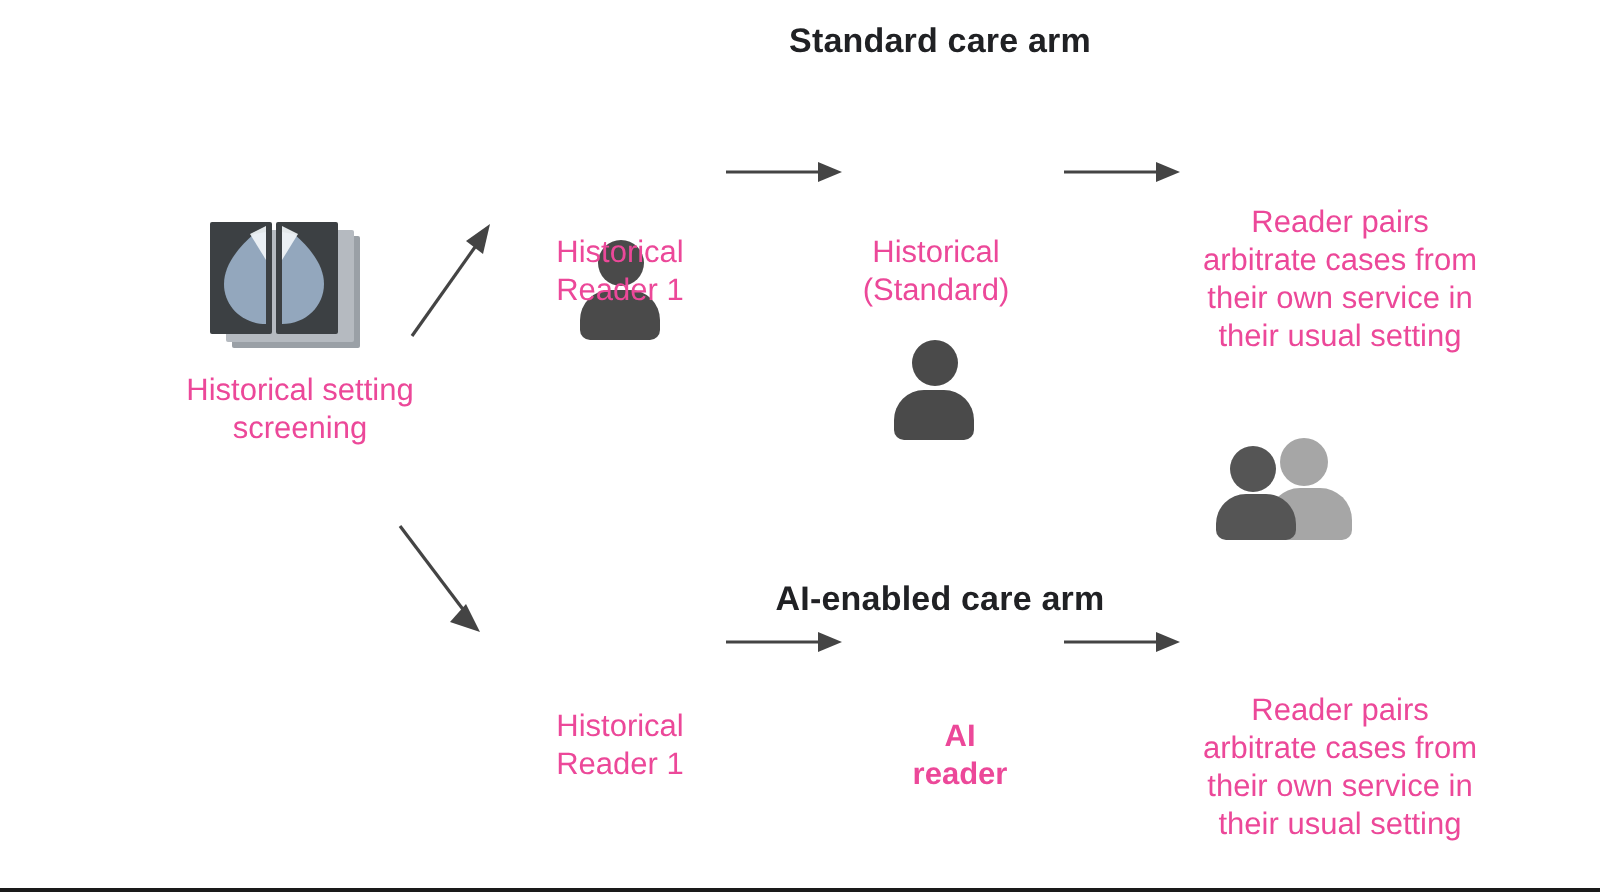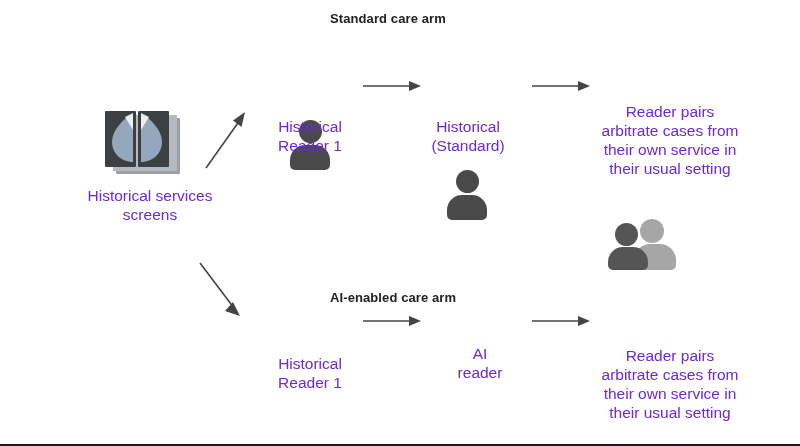--- a/index.html
+++ b/index.html
@@ -17,30 +17,30 @@
     position: relative;
     width: 800px;
     height: 446px;
     background: #ffffff;
     box-sizing: border-box;
     border-bottom: 2px solid #1a1a1a;
   }
   .abs { position: absolute; }
 
   .arm-title {
-    font-size: 13px;
+    font-size: 17px;
     font-weight: bold;
     color: #202124;
-    text-align: left;
+    text-align: center;
     letter-spacing: 0.1px;
     white-space: nowrap;
   }
   .caption {
     font-size: 15.5px;
-    color: #6d28d9;
+    color: #ec4899;
     text-align: center;
     line-height: 19px;
   }
   .caption div { white-space: nowrap; }
 
   
   .person {
     position: relative;
   }
   .person .head {
@@ -108,22 +108,22 @@
       <path d="M33 8 L33 54 C21 54 12 45 12 34 C12 24 20 15 27 9 Z" fill="#93a7bd"></path>
       <path d="M33 5 L33 22 L25 9 Z" fill="#f1f5f9" opacity="0.92"></path>
 
       <rect x="38" y="3" width="31" height="56" rx="1" fill="#3c4043"></rect>
       <path d="M41 8 L41 54 C53 54 62 45 62 34 C62 24 54 15 47 9 Z" fill="#93a7bd"></path>
       <path d="M41 5 L41 22 L49 9 Z" fill="#f1f5f9" opacity="0.92"></path>
     </svg>
   </div>
 
   <div class="abs caption" style="left:48px; top:186px; width:204px;">
-    <div>Historical services</div>
-    <div>screens</div>
+    <div>Historical setting</div>
+    <div>screening</div>
   </div>
 
   <div class="abs" style="left:196px; top:100px;">
     <svg width="78" height="76" viewBox="0 0 78 76" xmlns="http://www.w3.org/2000/svg">
       <line x1="10" y1="68" x2="44" y2="20" stroke="#444444" stroke-width="1.6"></line>
       <path d="M49 12 L45.5 27 L37 20.5 Z" fill="#444444"></path>
     </svg>
   </div>
 
   <div class="abs" style="left:192px; top:258px;">
@@ -191,21 +191,21 @@
     <div>Reader 1</div>
   </div>
 
   <div class="abs" style="left:363px; top:313px;">
     <svg width="62" height="16" viewBox="0 0 62 16" xmlns="http://www.w3.org/2000/svg">
       <line x1="0" y1="8" x2="48" y2="8" stroke="#444444" stroke-width="1.6"></line>
       <path d="M58 8 L46 13 L46 3 Z" fill="#444444"></path>
     </svg>
   </div>
 
-  <div class="abs caption" style="left:440px; top:344px; width:80px;">
+  <div class="abs caption" style="left:440px; top:359px; width:80px;font-weight:bold;">
     <div>AI</div>
     <div>reader</div>
   </div>
 
   <div class="abs" style="left:532px; top:313px;">
     <svg width="62" height="16" viewBox="0 0 62 16" xmlns="http://www.w3.org/2000/svg">
       <line x1="0" y1="8" x2="48" y2="8" stroke="#444444" stroke-width="1.6"></line>
       <path d="M58 8 L46 13 L46 3 Z" fill="#444444"></path>
     </svg>
   </div>

